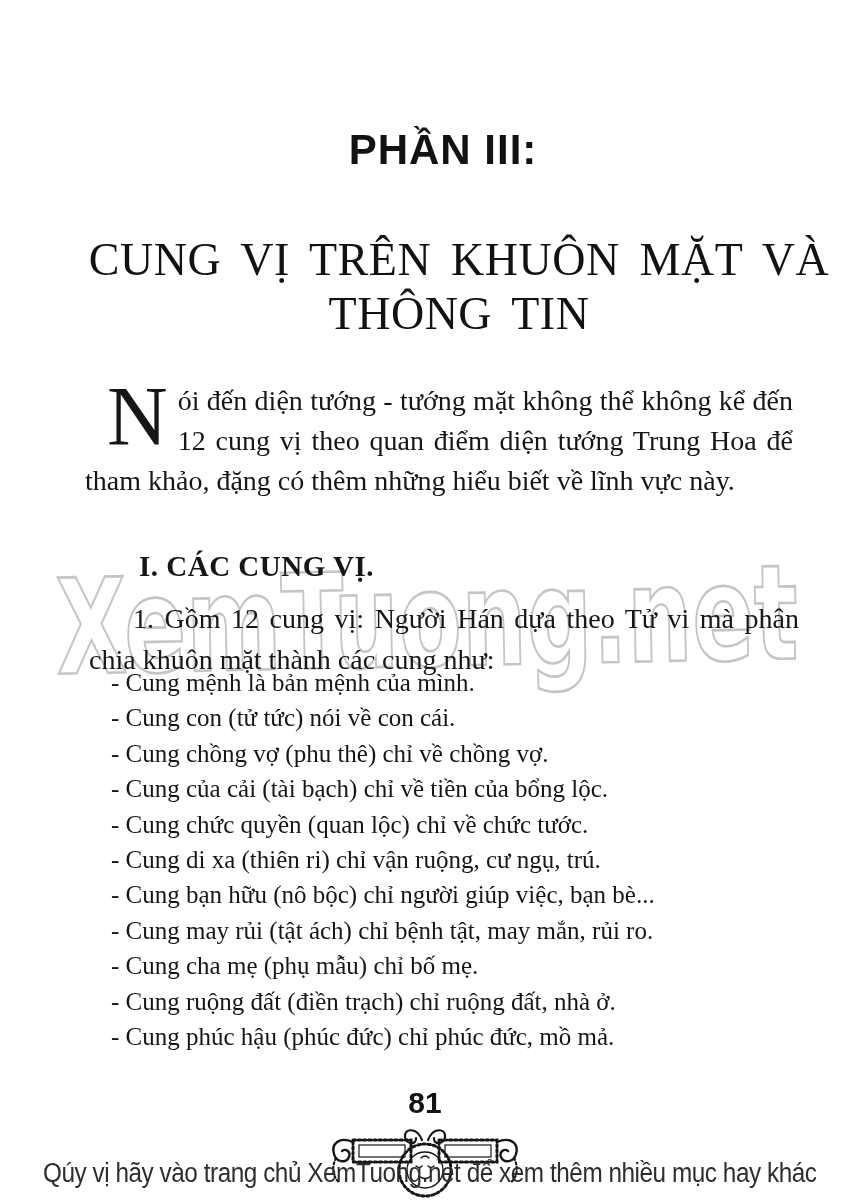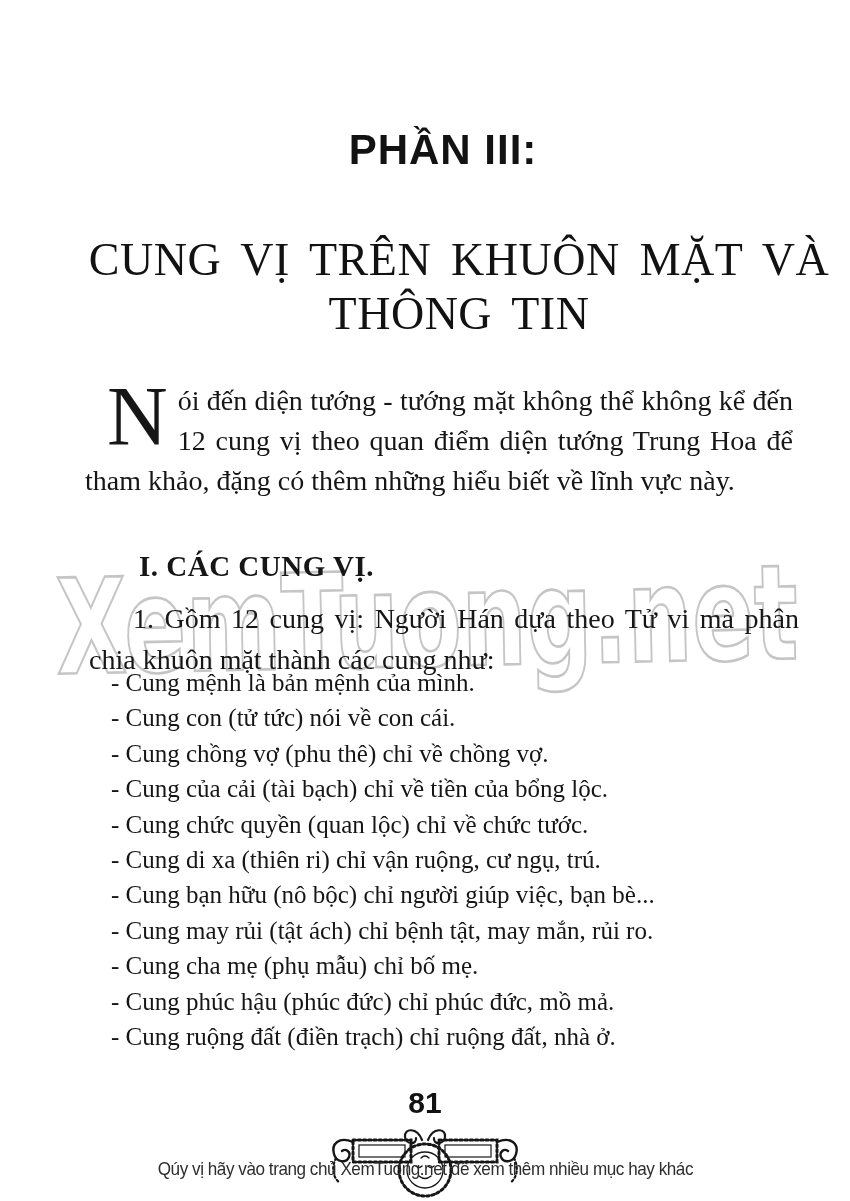--- a/index.html
+++ b/index.html
@@ -130,21 +130,21 @@
     z-index: 1;
   }
 
   .footer-note {
     position: absolute;
     top: 1158px;
     left: 0;
     width: 100%;
     text-align: center;
     font-family: "Liberation Sans", sans-serif;
-    font-size: 19px;
+    font-size: 27px;
     color: #2e2e31;
     z-index: 2;
   }
   .footer-inner {
     display: inline-block;
     transform: scaleX(0.9);
     transform-origin: center;
     letter-spacing: -0.5px;
     white-space: nowrap;
   }
@@ -173,22 +173,22 @@
     <ul class="cung-list">
         <li>- Cung mệnh là bản mệnh của mình.</li>
         <li>- Cung con (tử tức) nói về con cái.</li>
         <li>- Cung chồng vợ (phu thê) chỉ về chồng vợ.</li>
         <li>- Cung của cải (tài bạch) chỉ về tiền của bổng lộc.</li>
         <li>- Cung chức quyền (quan lộc) chỉ về chức tước.</li>
         <li>- Cung di xa (thiên ri) chỉ vận ruộng, cư ngụ, trú.</li>
         <li>- Cung bạn hữu (nô bộc) chỉ người giúp việc, bạn bè...</li>
         <li>- Cung may rủi (tật ách) chỉ bệnh tật, may mắn, rủi ro.</li>
         <li>- Cung cha mẹ (phụ mẫu) chỉ bố mẹ.</li>
+        <li>- Cung ruộng đất (điền trạch) chỉ ruộng đất, nhà ở.</li>
         <li>- Cung phúc hậu (phúc đức) chỉ phúc đức, mồ mả.</li>
-        <li>- Cung ruộng đất (điền trạch) chỉ ruộng đất, nhà ở.</li>
       </ul>
 
     <div class="page-number">81</div>
 
     <svg class="ornament" width="200" height="82" viewBox="0 0 200 82" xmlns="http://www.w3.org/2000/svg" aria-hidden="true">
       <g stroke="#161616" fill="none" stroke-linecap="round">
 
         <rect x="28" y="20" width="58" height="22" stroke-width="3" stroke-dasharray="2.5 2.7"></rect>
         <rect x="114" y="20" width="58" height="22" stroke-width="3" stroke-dasharray="2.5 2.7"></rect>
 

